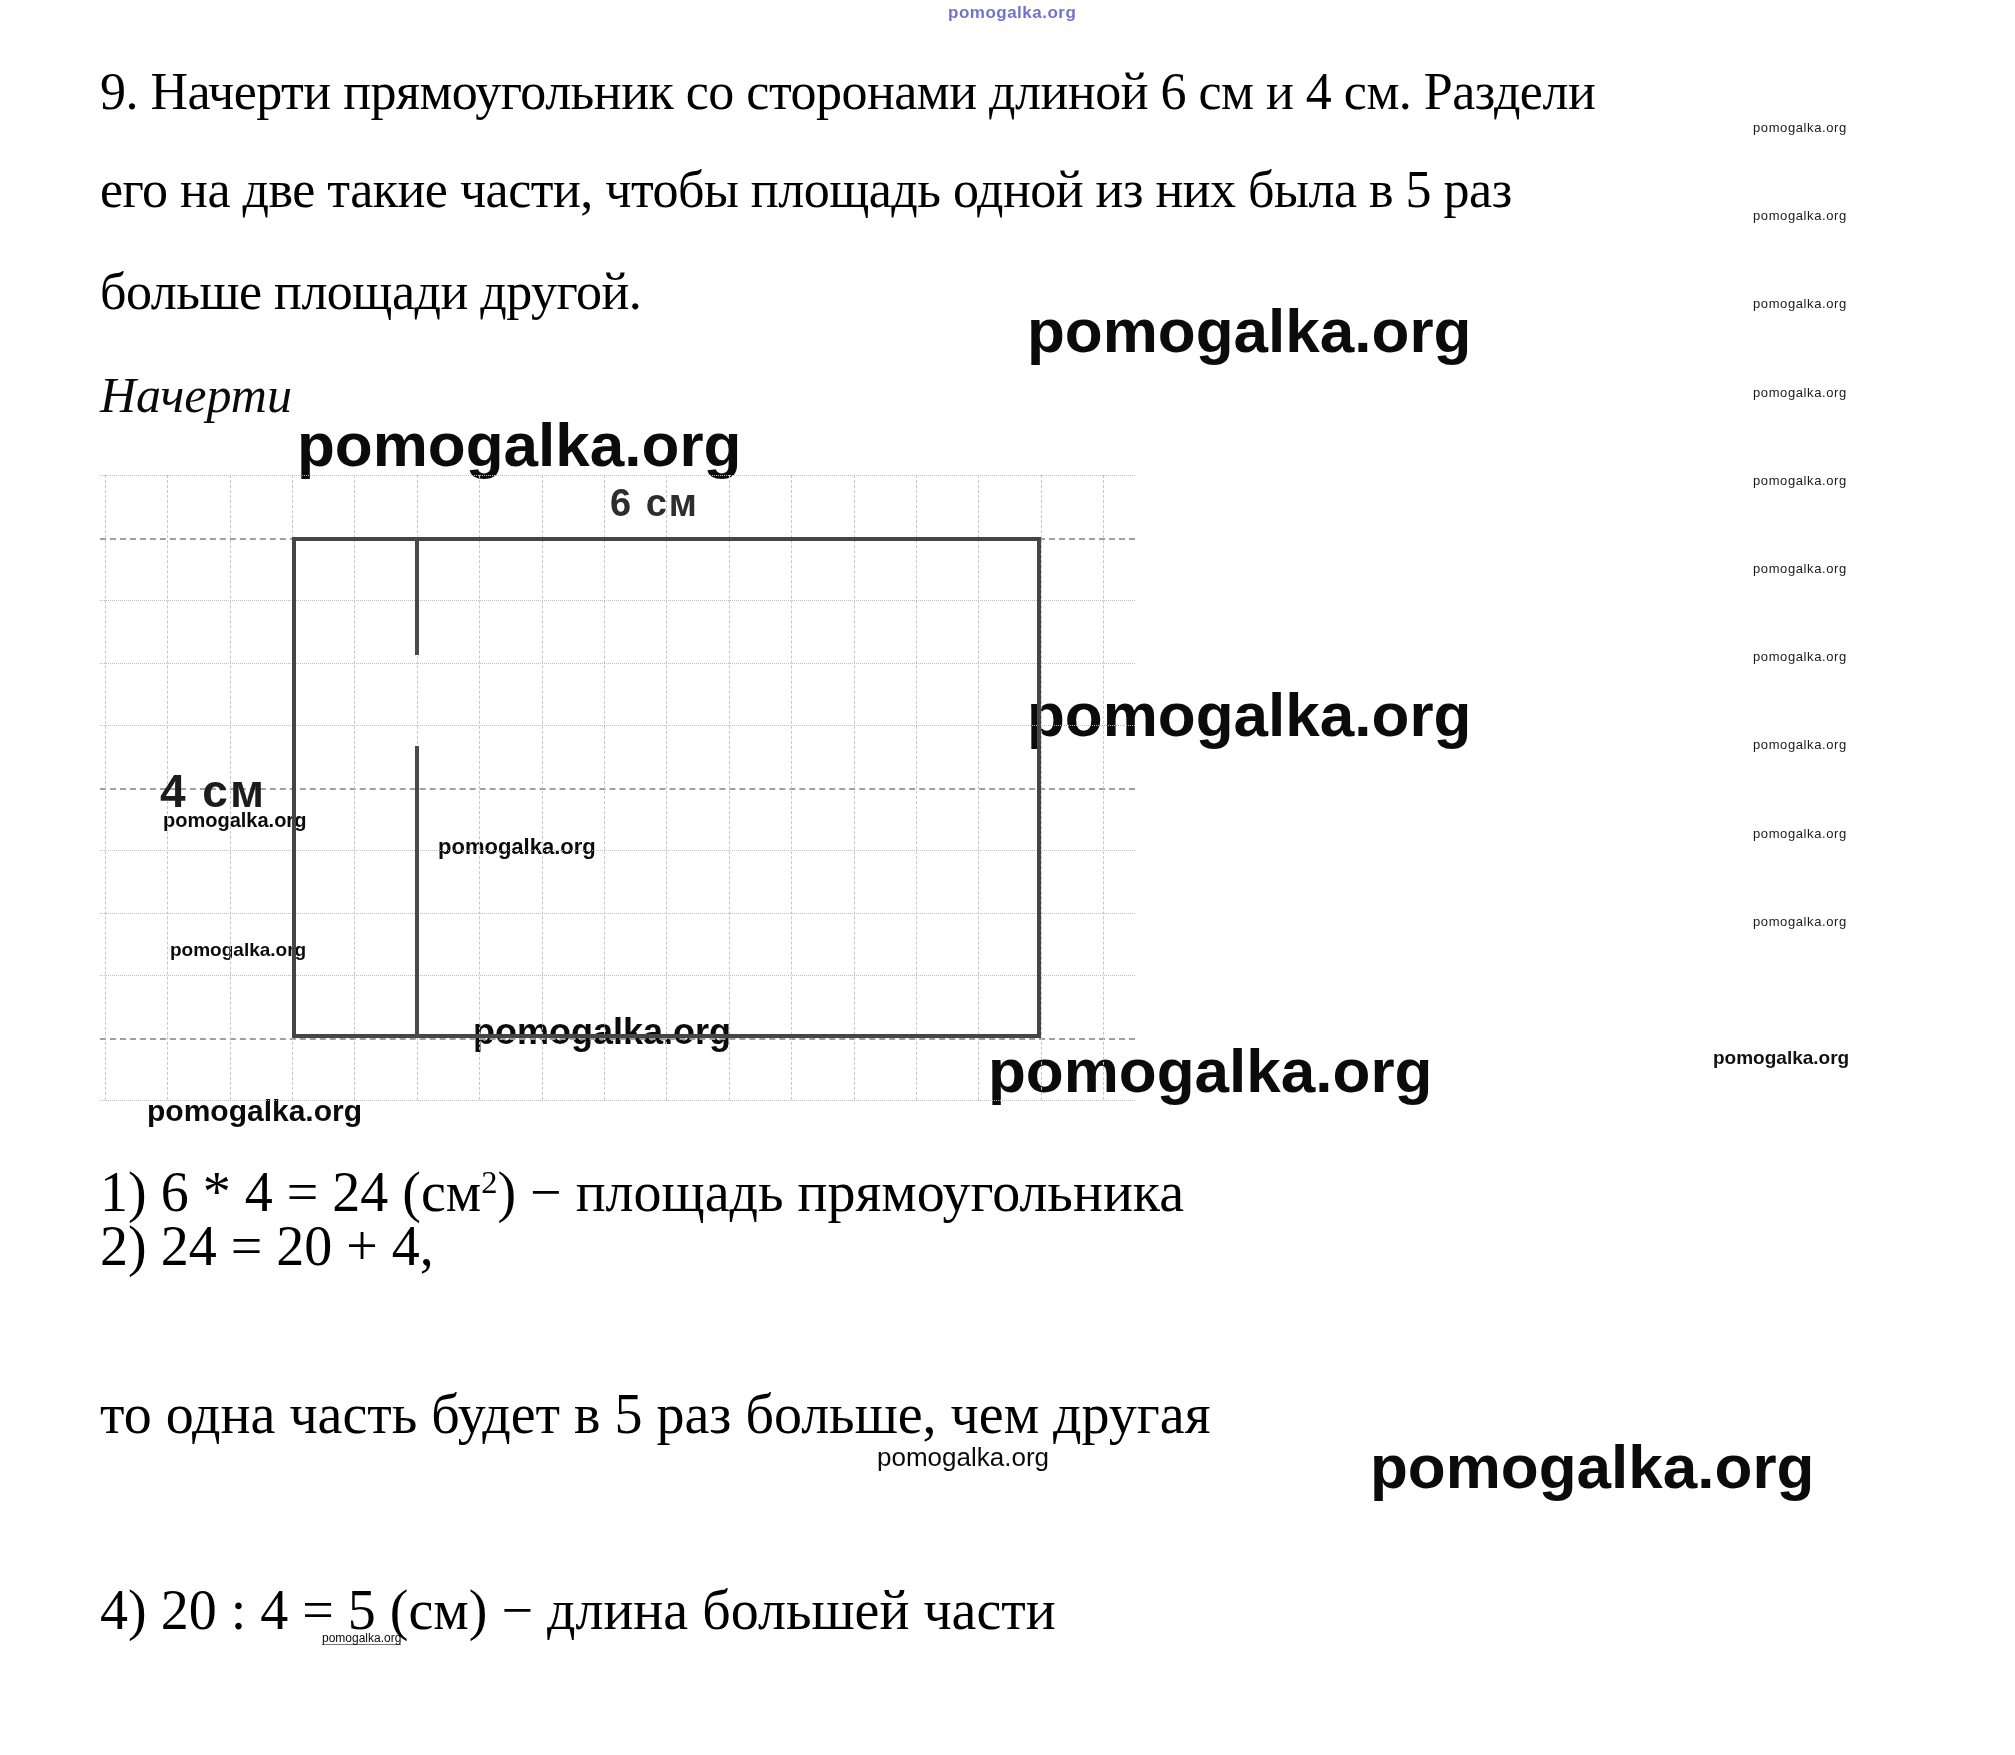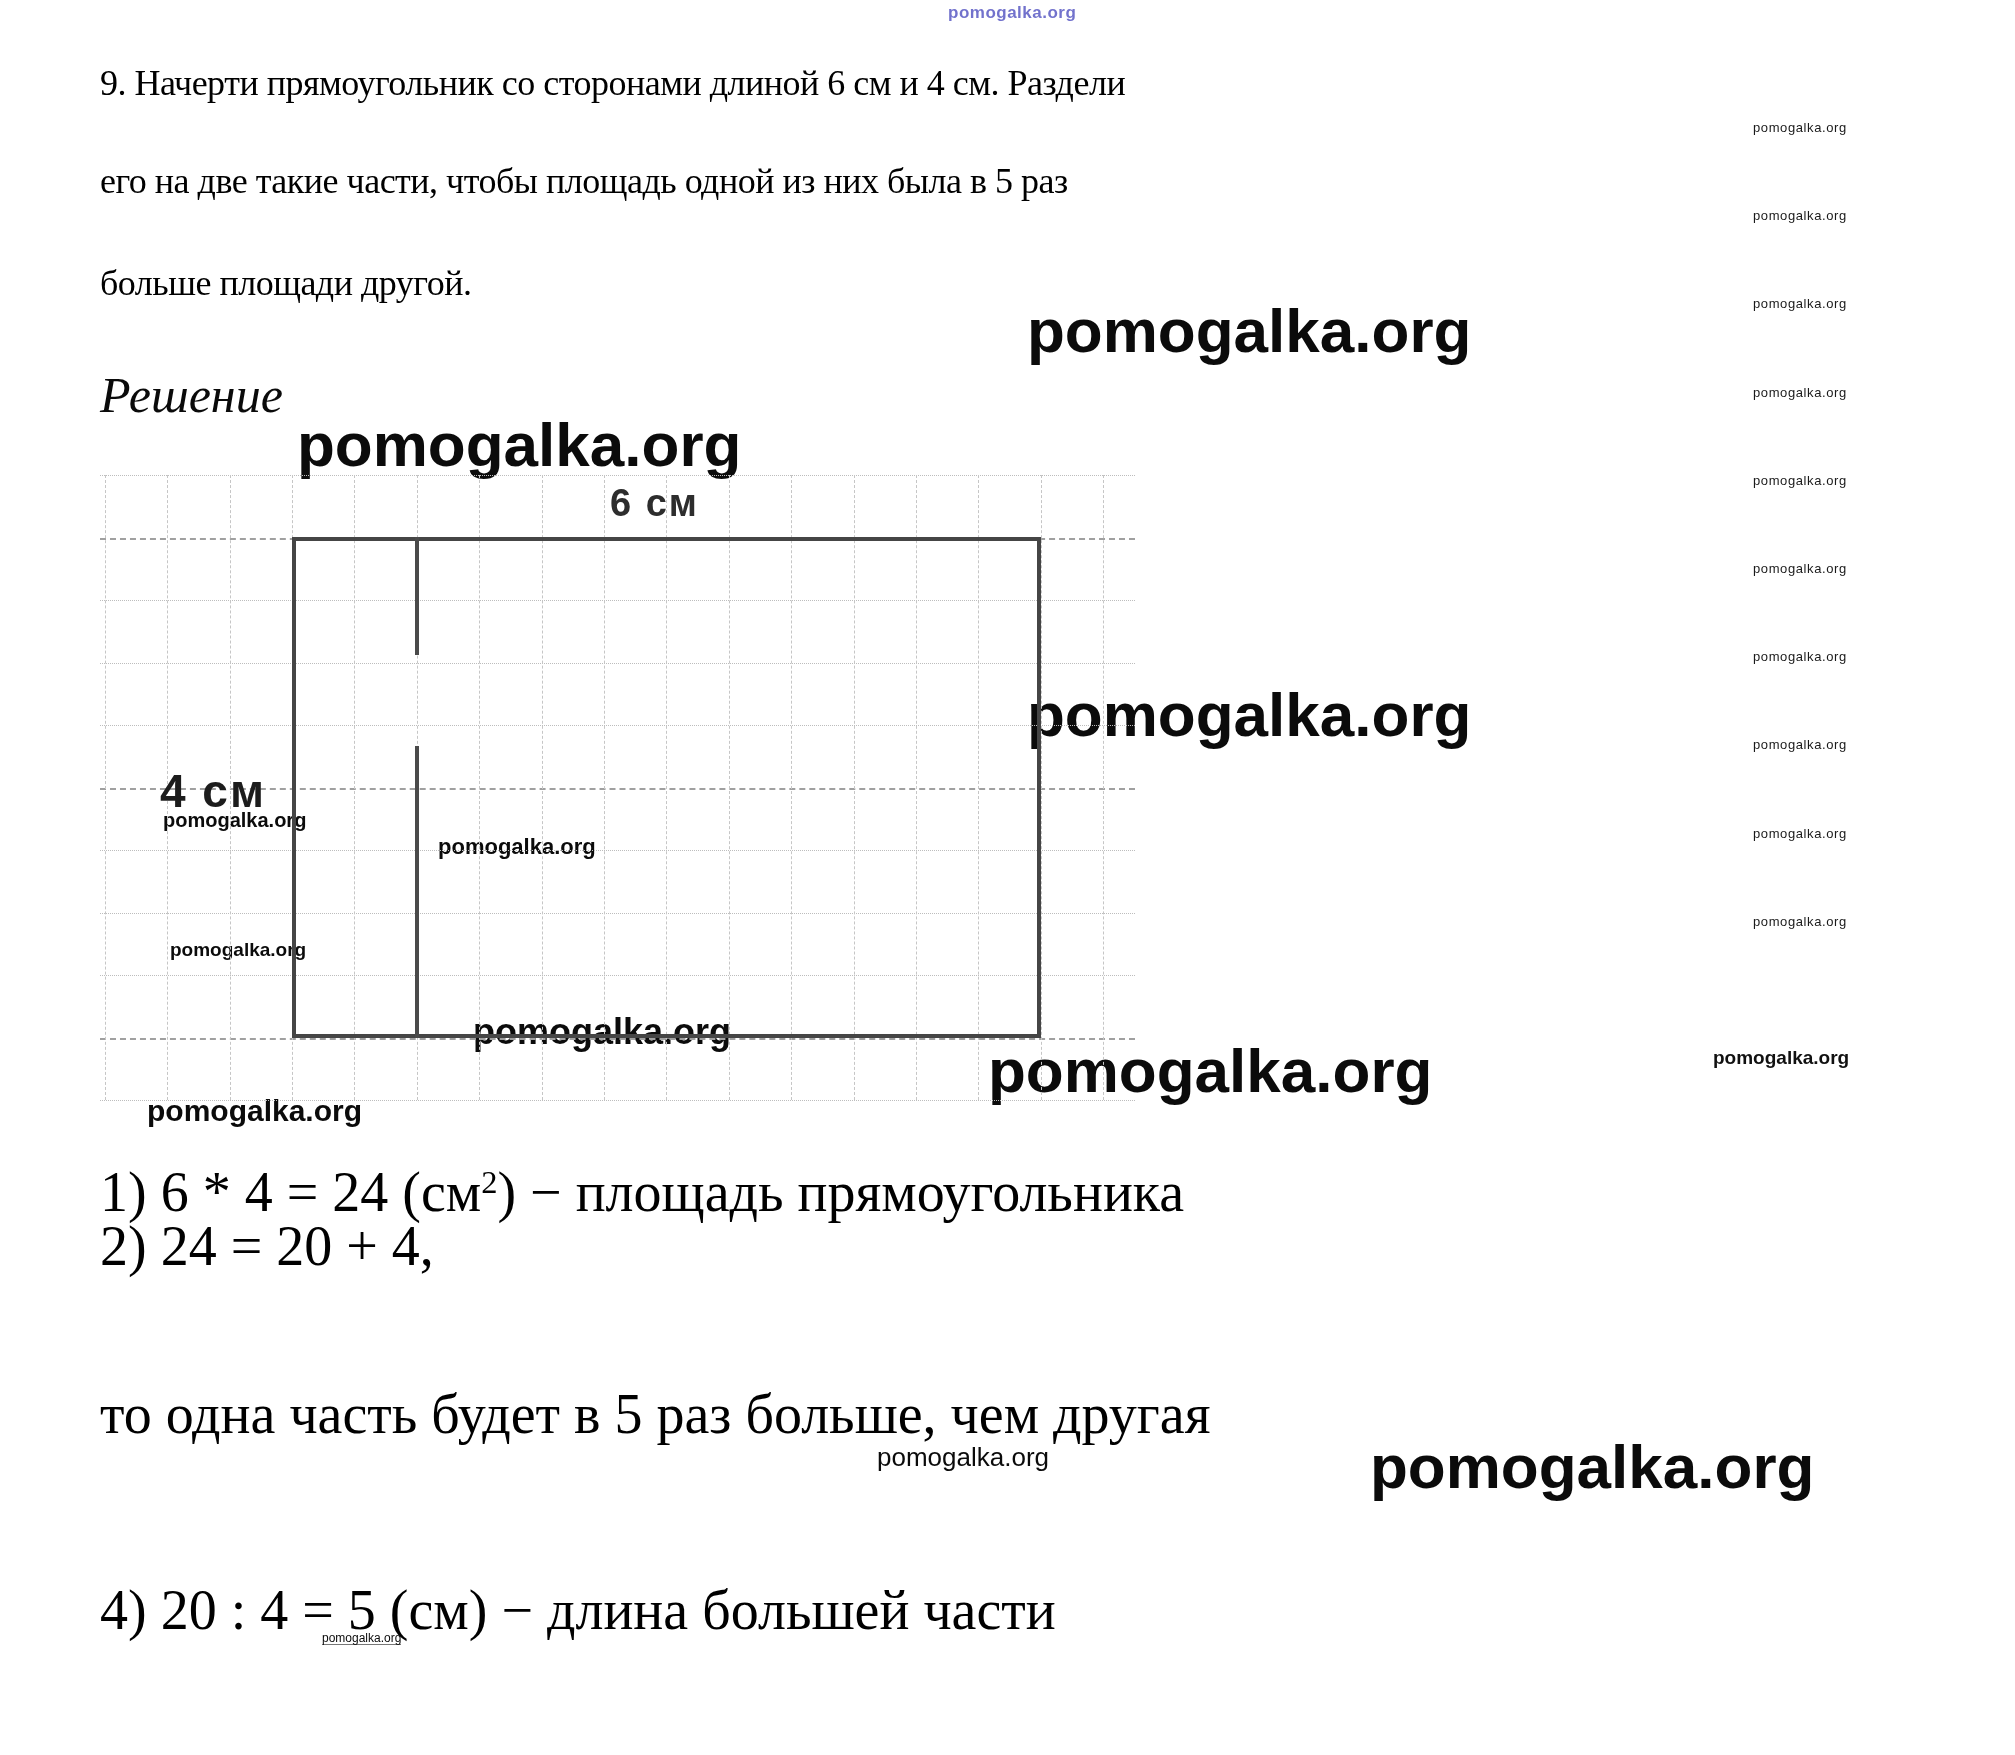--- a/index.html
+++ b/index.html
@@ -1,21 +1,21 @@
 <!DOCTYPE html>
 <html><head>
 <meta charset="utf-8">
 <style>
   html,body{margin:0;padding:0;background:#ffffff;}
   #page{position:relative;width:2015px;height:1755px;background:#ffffff;overflow:hidden;
         font-family:"Liberation Serif", serif;color:#000;}
 
   
   .problem-line{position:absolute;left:100px;white-space:nowrap;
-                font-size:36px;letter-spacing:-0.5px;color:#000;}
+                font-size:52px;letter-spacing:-0.5px;color:#000;}
   .solution-heading{position:absolute;left:100px;top:366px;font-style:italic;
                     font-size:50px;color:#0a0a0a;}
   .step-line{position:absolute;white-space:nowrap;font-size:56px;color:#000;}
   .step-line sup{font-size:0.58em;position:relative;top:-0.55em;vertical-align:baseline;}
 
   
   .wm{position:absolute;white-space:nowrap;color:#0b0b0b;
       font-family:"Liberation Sans", sans-serif;font-weight:600;line-height:1;}
   .wm-blue{left:948px;top:4px;font-size:17px;letter-spacing:0.5px;color:#5a5ac4;
            font-weight:700;opacity:0.85;}
@@ -83,21 +83,21 @@
   <div class="wm wm-e">pomogalka.org</div>
 
   <div class="wm wm-m1">pomogalka.org</div>
   <div class="wm wm-m2">pomogalka.org</div>
   <div class="wm wm-m3">pomogalka.org</div>
   <div class="wm wm-m4">pomogalka.org</div>
   <div class="wm wm-m5">pomogalka.org</div>
   <div class="wm wm-m6">pomogalka.org</div>
   <div class="wm wm-m7">pomogalka.org</div>
 
-  <div class="solution-heading">Решение</div>
+  <div class="solution-heading">Начерти</div>
 
   <div id="diagram">
     <div id="gridlines">
         <div class="grid-row" style="top: 475px;"></div>
         <div class="grid-row dark" style="top: 537.5px;"></div>
         <div class="grid-row" style="top: 600px;"></div>
         <div class="grid-row" style="top: 662.5px;"></div>
         <div class="grid-row" style="top: 725px;"></div>
         <div class="grid-row dark" style="top: 787.5px;"></div>
         <div class="grid-row" style="top: 850px;"></div>

